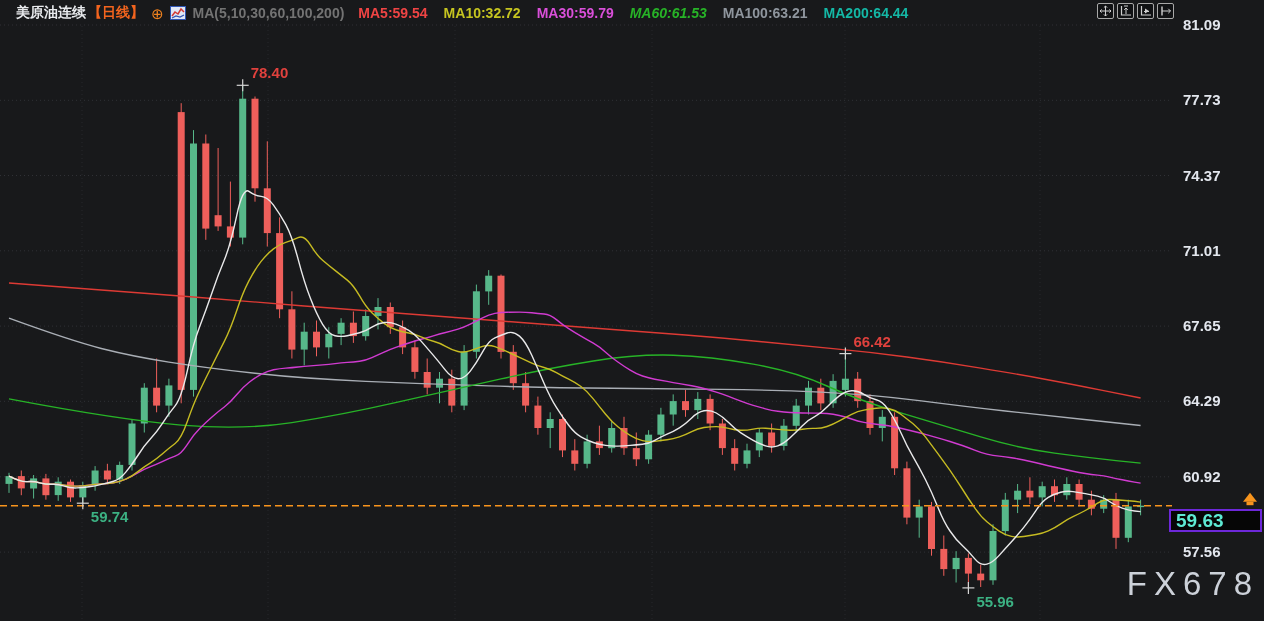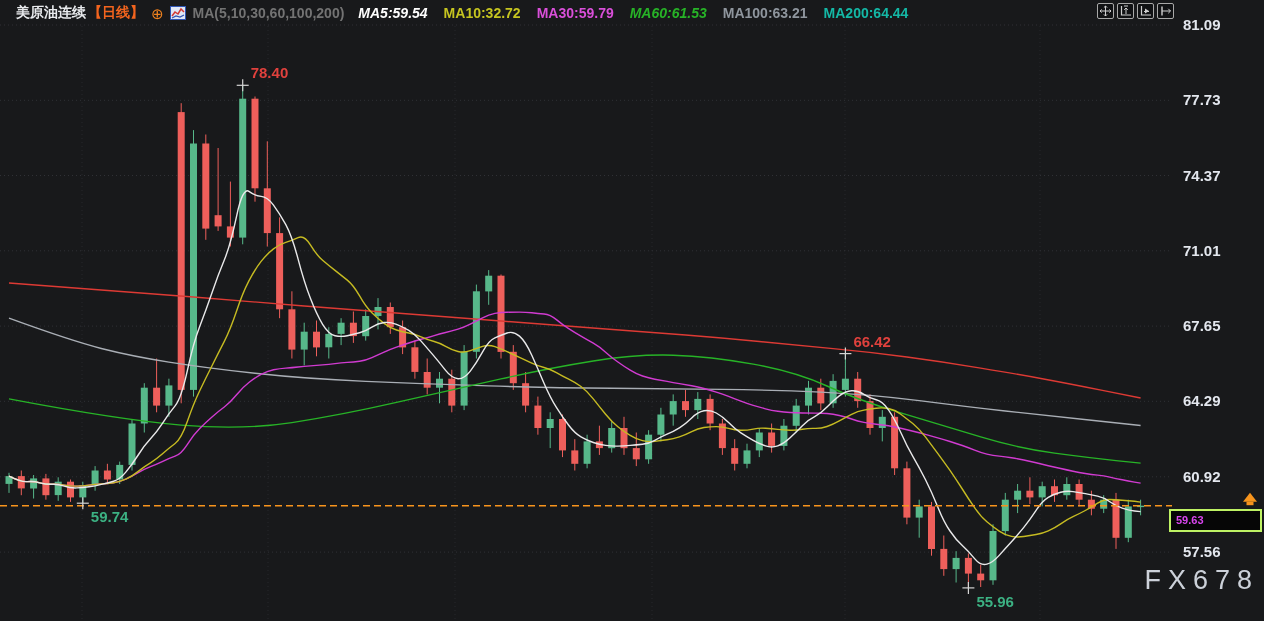--- a/index.html
+++ b/index.html
@@ -27,27 +27,27 @@
   .toolbar{
     position:absolute;top:3px;right:90px;z-index:6;display:flex;gap:3px;
   }
   .toolbar .tbtn{
     width:17px;height:16px;background:#111214;border:1px solid #a8a8a8;
     border-radius:2px;display:flex;align-items:center;justify-content:center;
     cursor:pointer;box-sizing:border-box;
   }
   .price-box{
     position:absolute;right:2px;width:84px;height:19px;z-index:7;
-    background:#060606;border:2px solid #bef264;
-    color:#d946ef;font-size:11px;font-weight:700;line-height:19px;
+    background:#060606;border:2px solid #6d28d9;
+    color:#5eead4;font-size:19px;font-weight:700;line-height:19px;
     padding-left:5px;
   }
   .watermark{
     position:absolute;right:5px;top:565px;z-index:4;
-    color:#ccd1d9;font-size:27px;letter-spacing:7px;font-weight:400;
+    color:#ccd1d9;font-size:33px;letter-spacing:7px;font-weight:400;
   }
 </style>
 </head>
 <body>
 
 <div class="app">
 
   <svg class="chart" width="1264" height="621" xmlns="http://www.w3.org/2000/svg">
       <line x1="82" y1="26" x2="82" y2="621" stroke="#27282c" stroke-width="1" stroke-dasharray="1,3"></line>
       <line x1="268" y1="26" x2="268" y2="621" stroke="#27282c" stroke-width="1" stroke-dasharray="1,3"></line>
@@ -285,21 +285,21 @@
     <span class="period">【日线】</span>
     <span class="addicon">⊕</span>
     <span class="chicon">
       <svg width="16" height="14" viewBox="0 0 16 14">
         <rect x="0.5" y="0.5" width="15" height="13" fill="#dfe7f5" stroke="#2f55b4"></rect>
         <polyline points="2,10 5,6 8,8 11,3 14,6" fill="none" stroke="#d23a34" stroke-width="1.5"></polyline>
         <polyline points="2,12 6,10 10,11 14,9" fill="none" stroke="#2f55b4" stroke-width="1.2"></polyline>
       </svg>
     </span>
     <span class="magroup">MA(5,10,30,60,100,200)</span>
-    <span class="maval" style="color: #ffffff; font-style: italic;">MA5:59.54</span>
+    <span class="maval" style="color: #ef4444;">MA5:59.54</span>
     <span class="maval" style="color: rgb(198, 197, 32);">MA10:32.72</span>
     <span class="maval" style="color: rgb(217, 79, 217); text-align: center;">MA30:59.79</span>
     <span class="maval" style="color: rgb(39, 179, 39); font-style: italic;">MA60:61.53</span>
     <span class="maval" style="color: rgb(143, 150, 158);">MA100:63.21</span>
     <span class="maval" style="color: #14b8a6;">MA200:64.44</span>
   </div>
 
   <div class="toolbar">
     <span class="tbtn">
       <svg width="13" height="12" viewBox="0 0 13 12">

